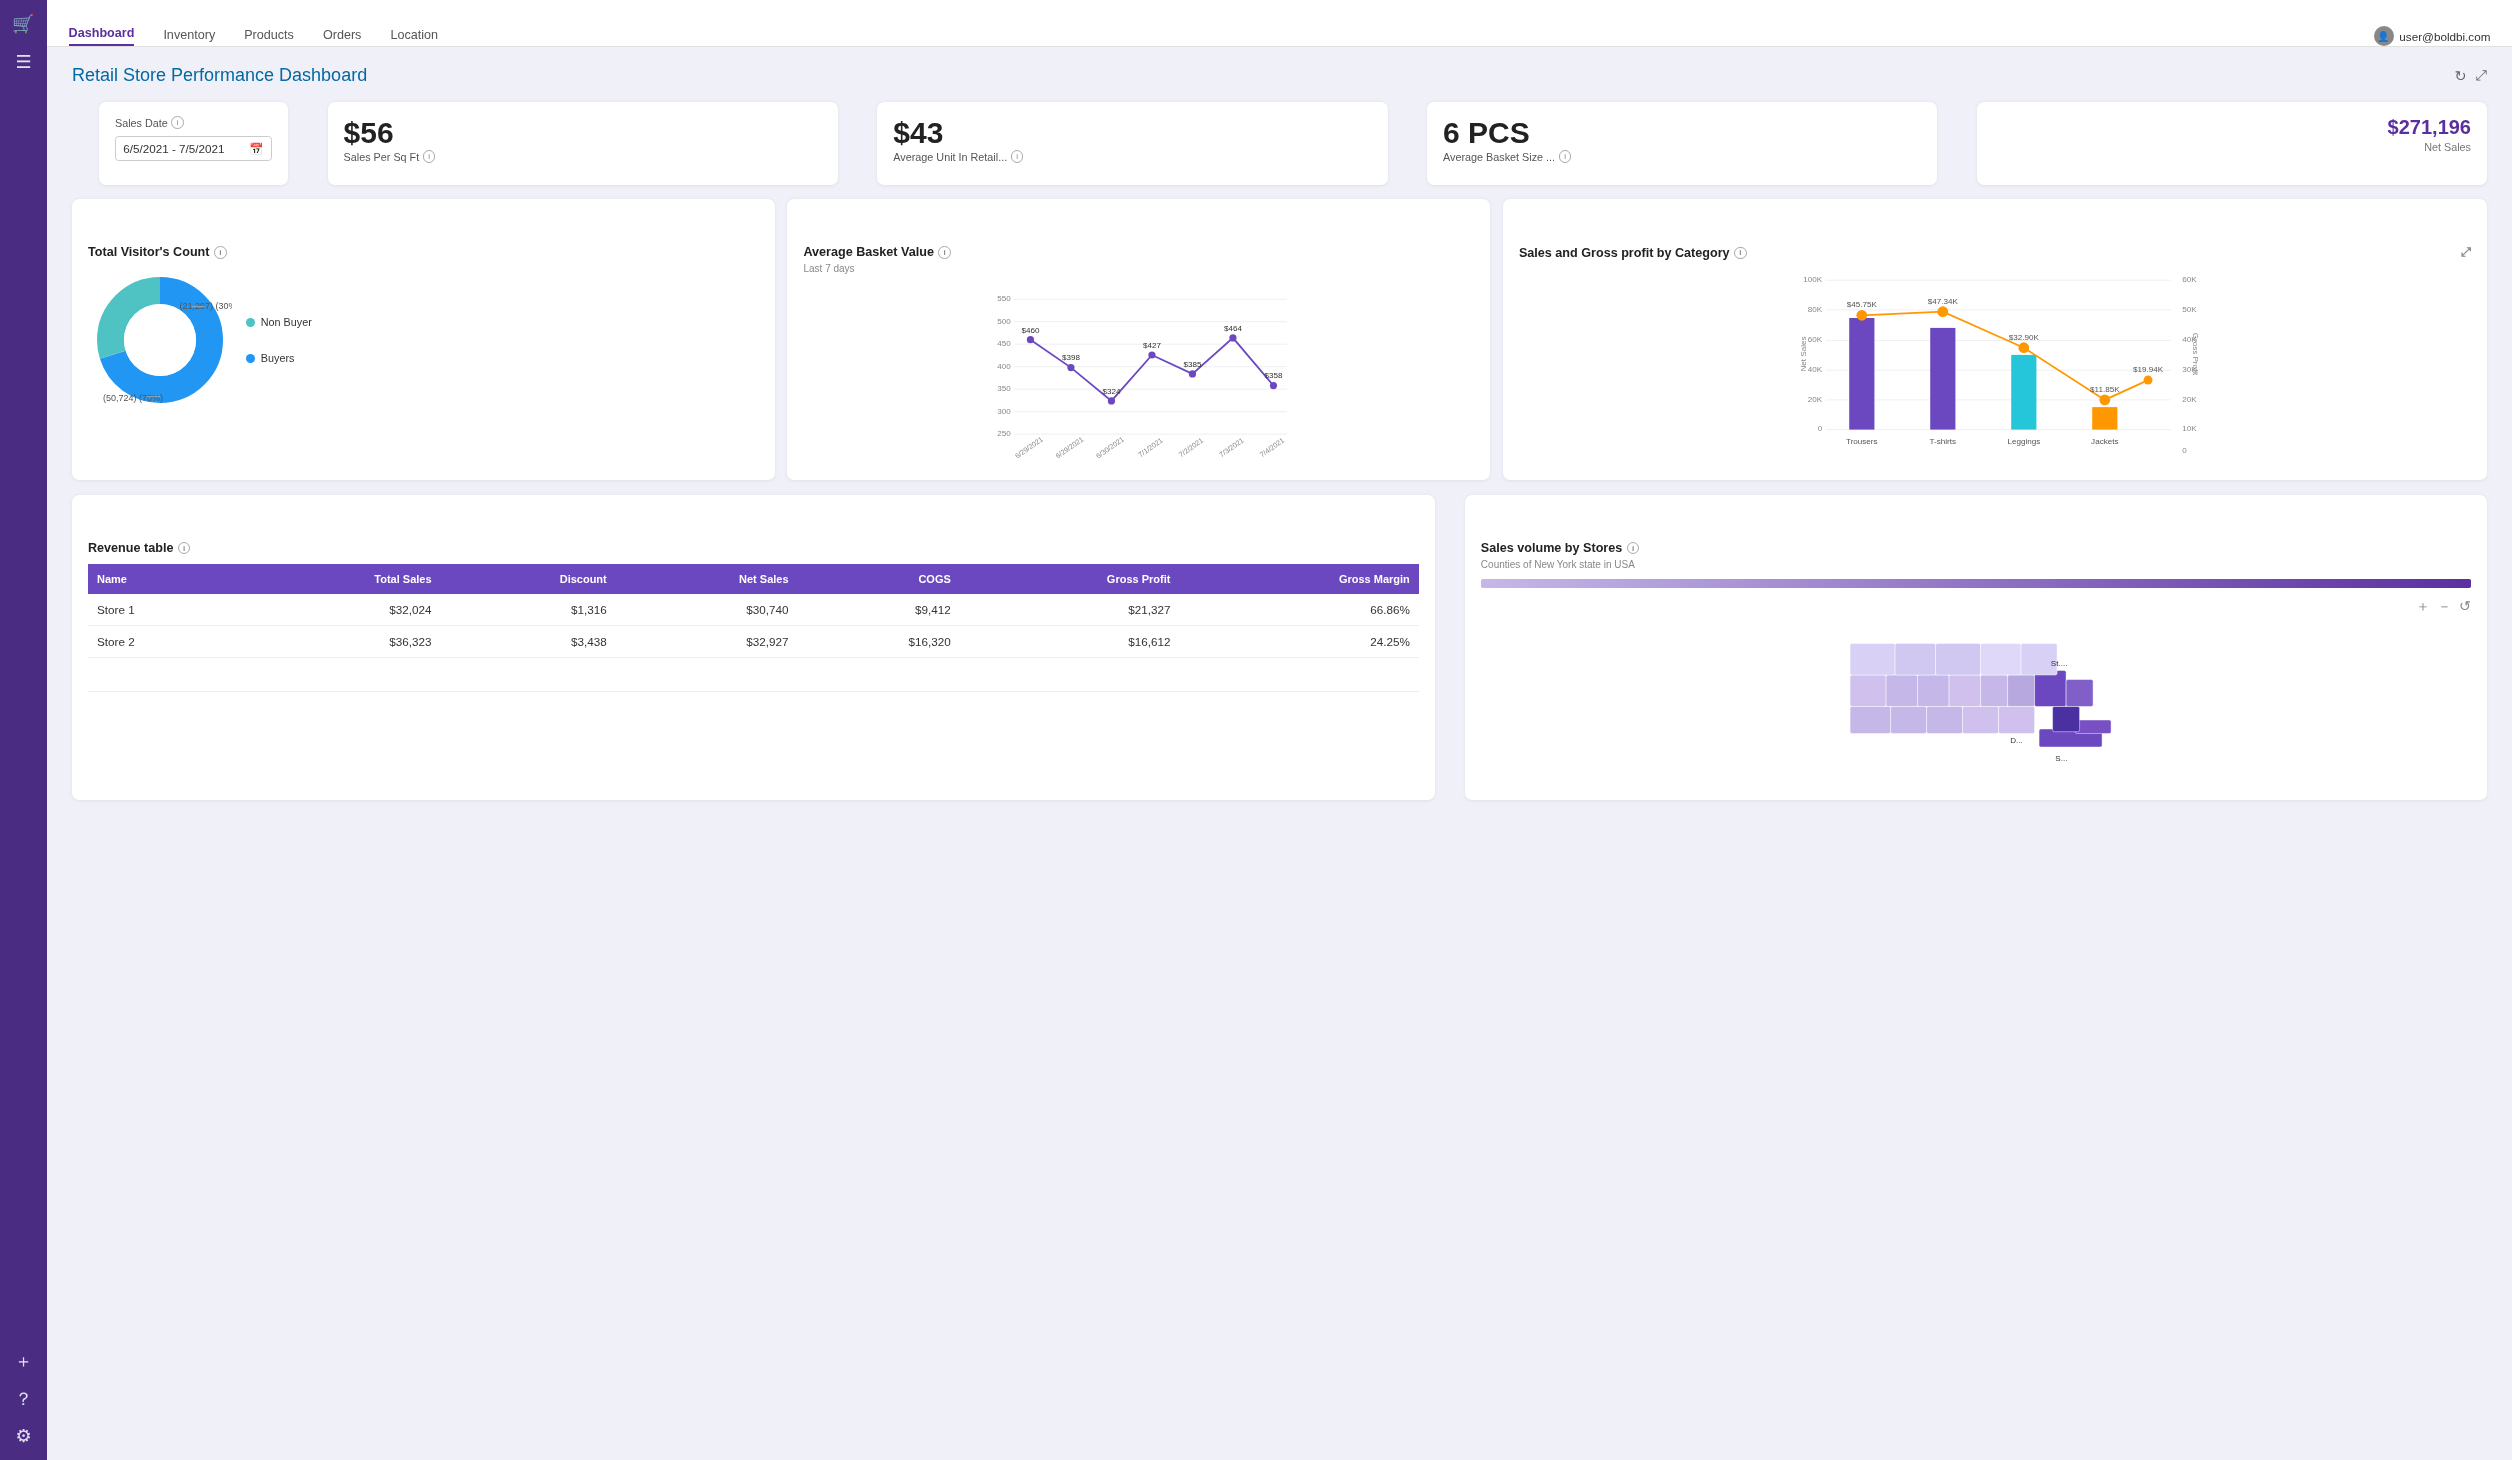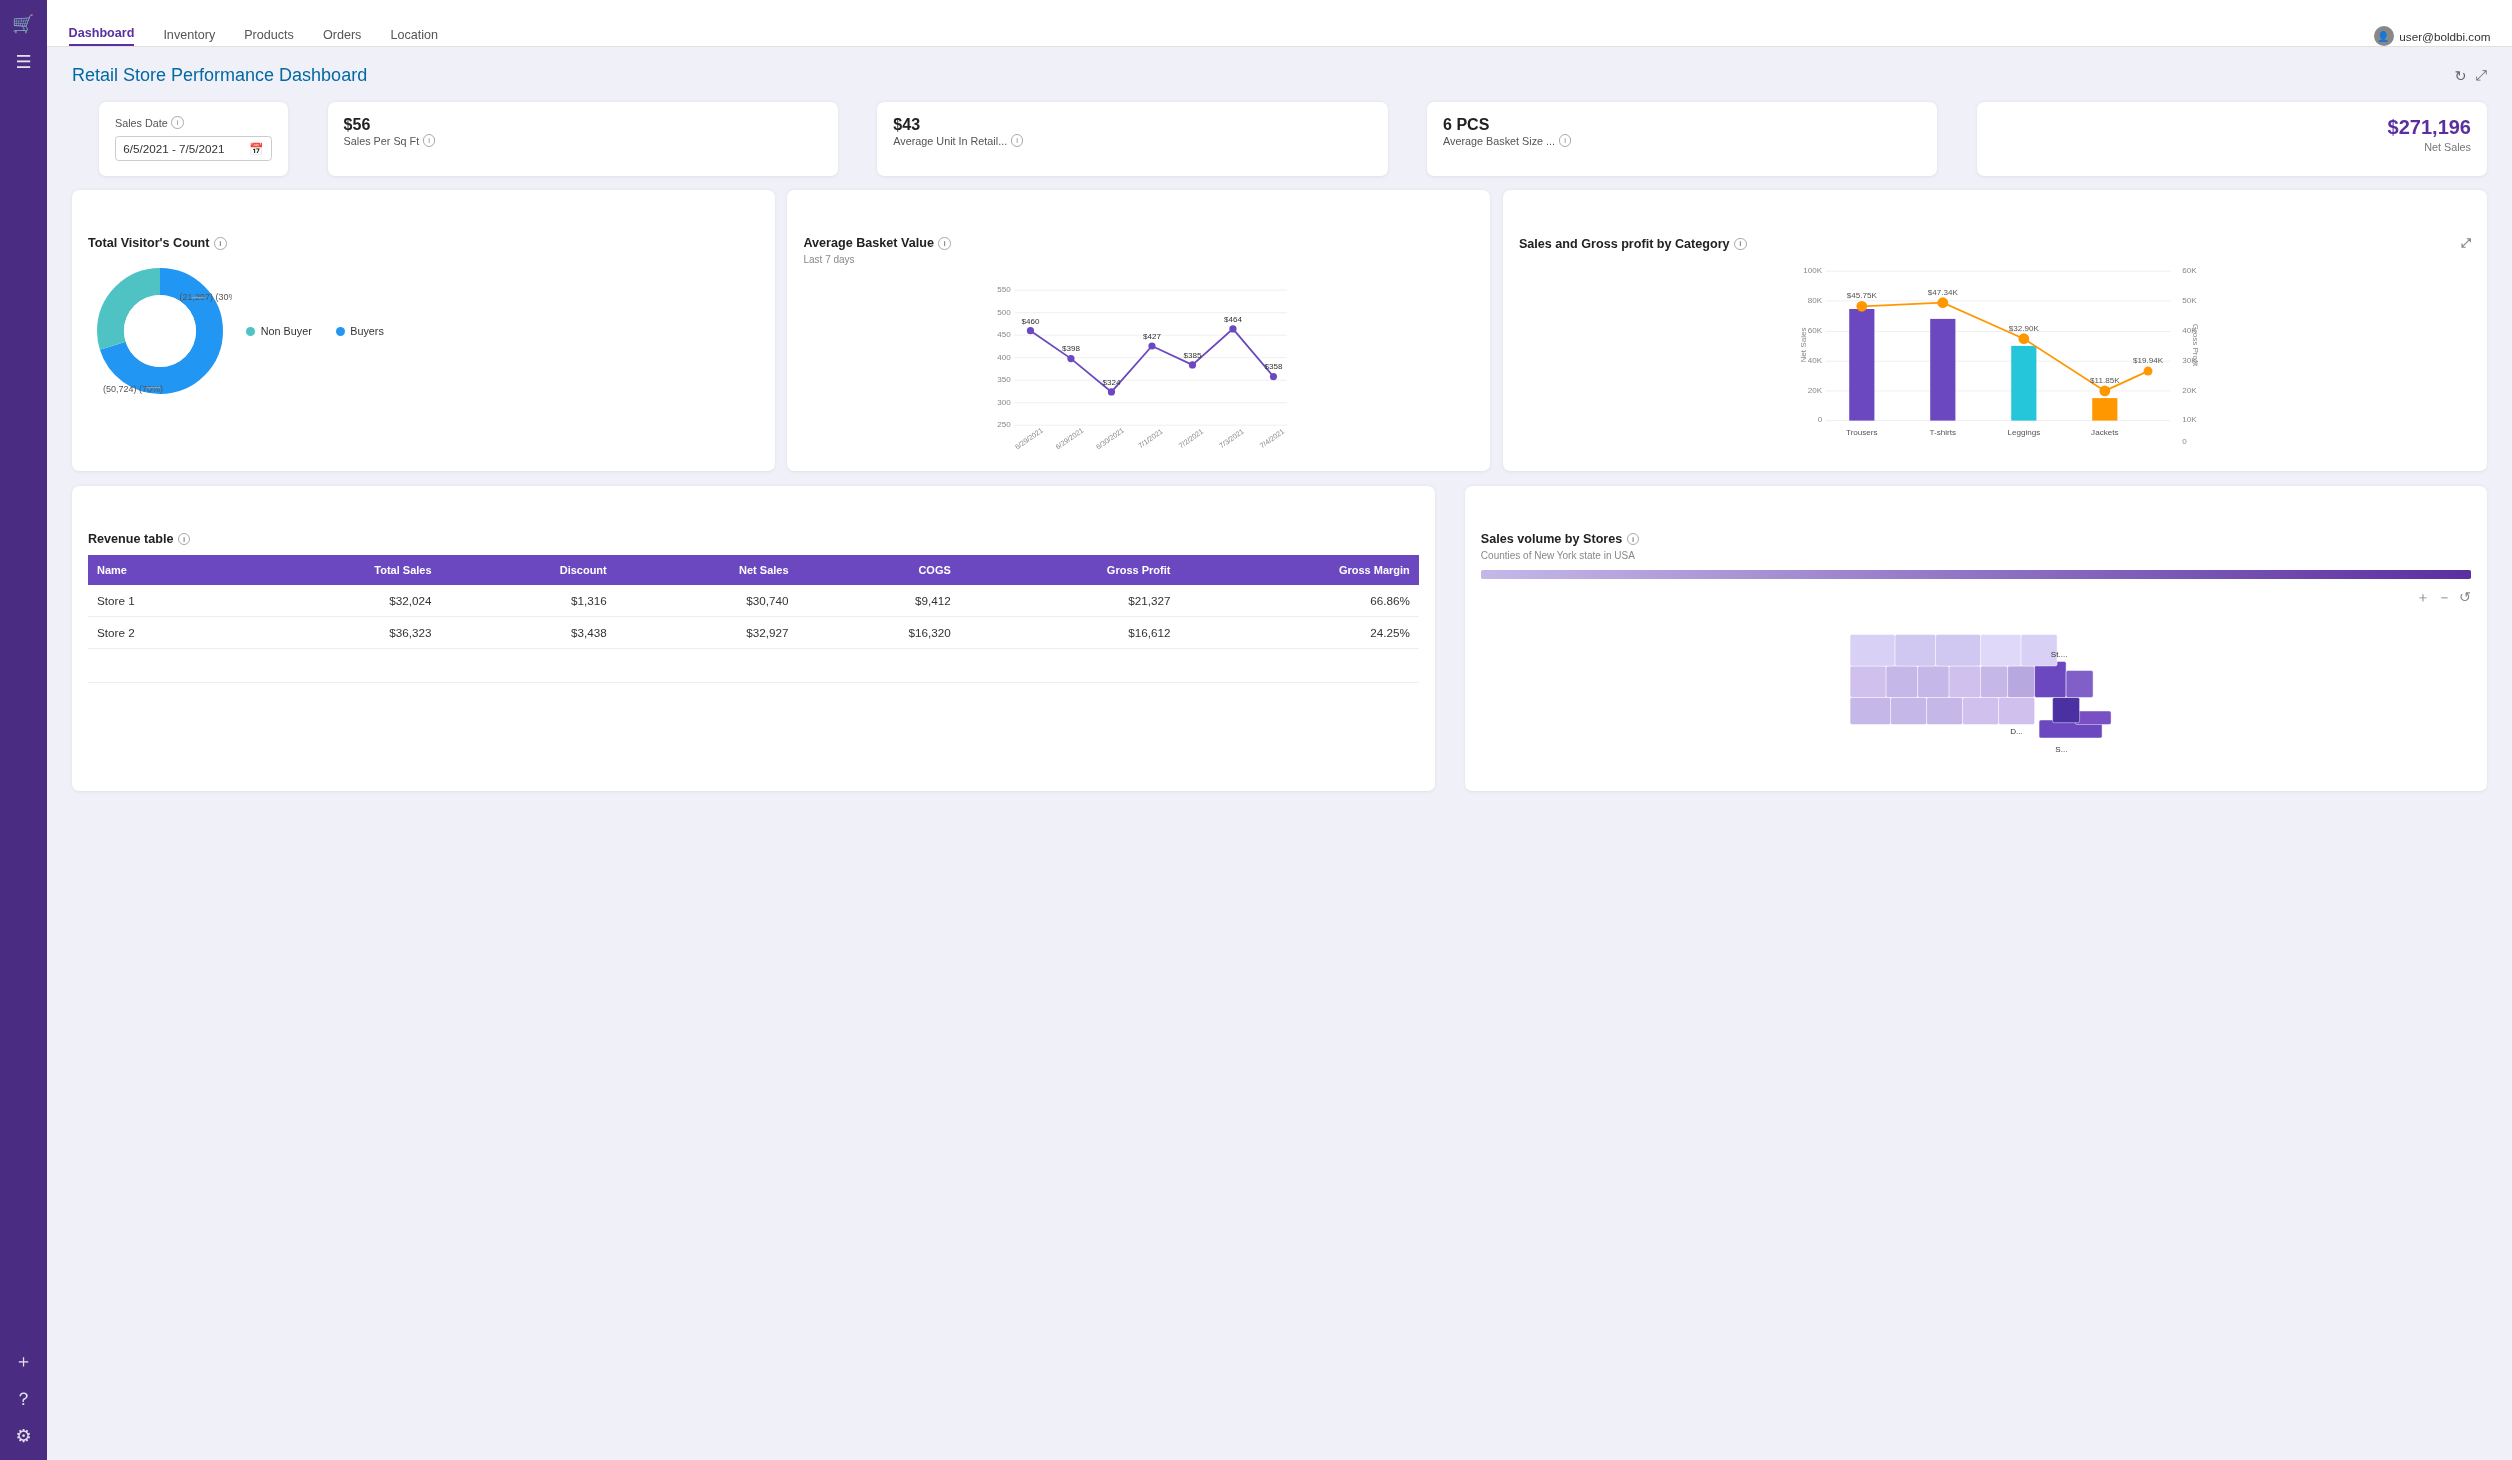--- a/index.html
+++ b/index.html
@@ -28,36 +28,36 @@
     
     .page-header { display: flex; align-items: center; justify-content: space-between; margin-bottom: 16px; }
     .page-title { font-size: 18px; font-weight: 400; color: #0369a1; }
     .header-actions { display: flex; gap: 9px; }
     .header-btn { background: none; border: none; cursor: pointer; color: #666; font-size: 14.4px; }
 
     
     .kpi-row { display: grid; grid-template-columns: 216px 1fr 1fr 1fr 1fr; gap: 12.6px; margin-bottom: 14.4px; }
     .kpi-card { background: white; border-radius: 7.2px; padding: 14.4px 16px; box-shadow: 0 0.9px 3.6px rgba(0,0,0,0.07); margin-left: 27px; }
     .kpi-label { font-size: 10.8px; color: #555; display: flex; align-items: center; gap: 3.6px; margin-bottom: 7.2px; }
-    .kpi-value { font-size: 16px; font-weight: 700; color: #222; }
+    .kpi-value { font-size: 30px; font-weight: 700; color: #222; }
     .kpi-sublabel { font-size: 10.8px; color: #777; margin-top: 1.8px; }
     .date-input { display: flex; align-items: center; justify-content: space-between; border: 0.9px solid #ccc; border-radius: 3.6px; padding: 4.5px 7.2px; font-size: 11.7px; color: #333; margin-top: 5.4px; }
     .kpi-net-sales { text-align: right; }
     .kpi-net-value { font-size: 20px; font-weight: 700; color: #5b2fa0; }
 
     
     .charts-row { display: grid; grid-template-columns: 1fr 1fr 1.4fr; gap: 12.6px; margin-bottom: 14.4px; }
     .chart-card { background: white; border-radius: 7.2px; padding: 14.4px 16px; box-shadow: 0 0.9px 3.6px rgba(0,0,0,0.07); }
     .chart-title { font-size: 12.6px; font-weight: 700; color: #222; display: flex; align-items: center; gap: 4.5px; margin-bottom: 3.6px; margin-top: 32px; }
     .chart-subtitle { font-size: 10px; color: #888; margin-bottom: 9px; }
     .info-icon { width: 12.6px; height: 12.6px; border-radius: 50%; border: 0.9px solid #aaa; color: #888; font-size: 8px; display: inline-flex; align-items: center; justify-content: center; }
 
     
     .donut-container { display: flex; align-items: center; gap: 14.4px; margin-top: 9px; }
-    .donut-legend { display: flex; flex-direction: row; gap: 24px; }
+    .donut-legend { display: flex; flex-direction: column; gap: 24px; }
     .legend-item { display: flex; align-items: center; gap: 5.4px; font-size: 10.8px; color: #333; }
     .legend-dot { width: 9px; height: 9px; border-radius: 50%; }
 
     
     .bottom-row { display: grid; grid-template-columns: 1fr 0.75fr; gap: 30px; }
     .table-card { background: white; border-radius: 7.2px; padding: 14.4px 16px; box-shadow: 0 0.9px 3.6px rgba(0,0,0,0.07); }
     .map-card { background: white; border-radius: 7.2px; padding: 14.4px 16px; box-shadow: 0 0.9px 3.6px rgba(0,0,0,0.07); }
 
     
     .rev-table { width: 100%; border-collapse: collapse; margin-top: 9px; font-size: 11.7px; }

